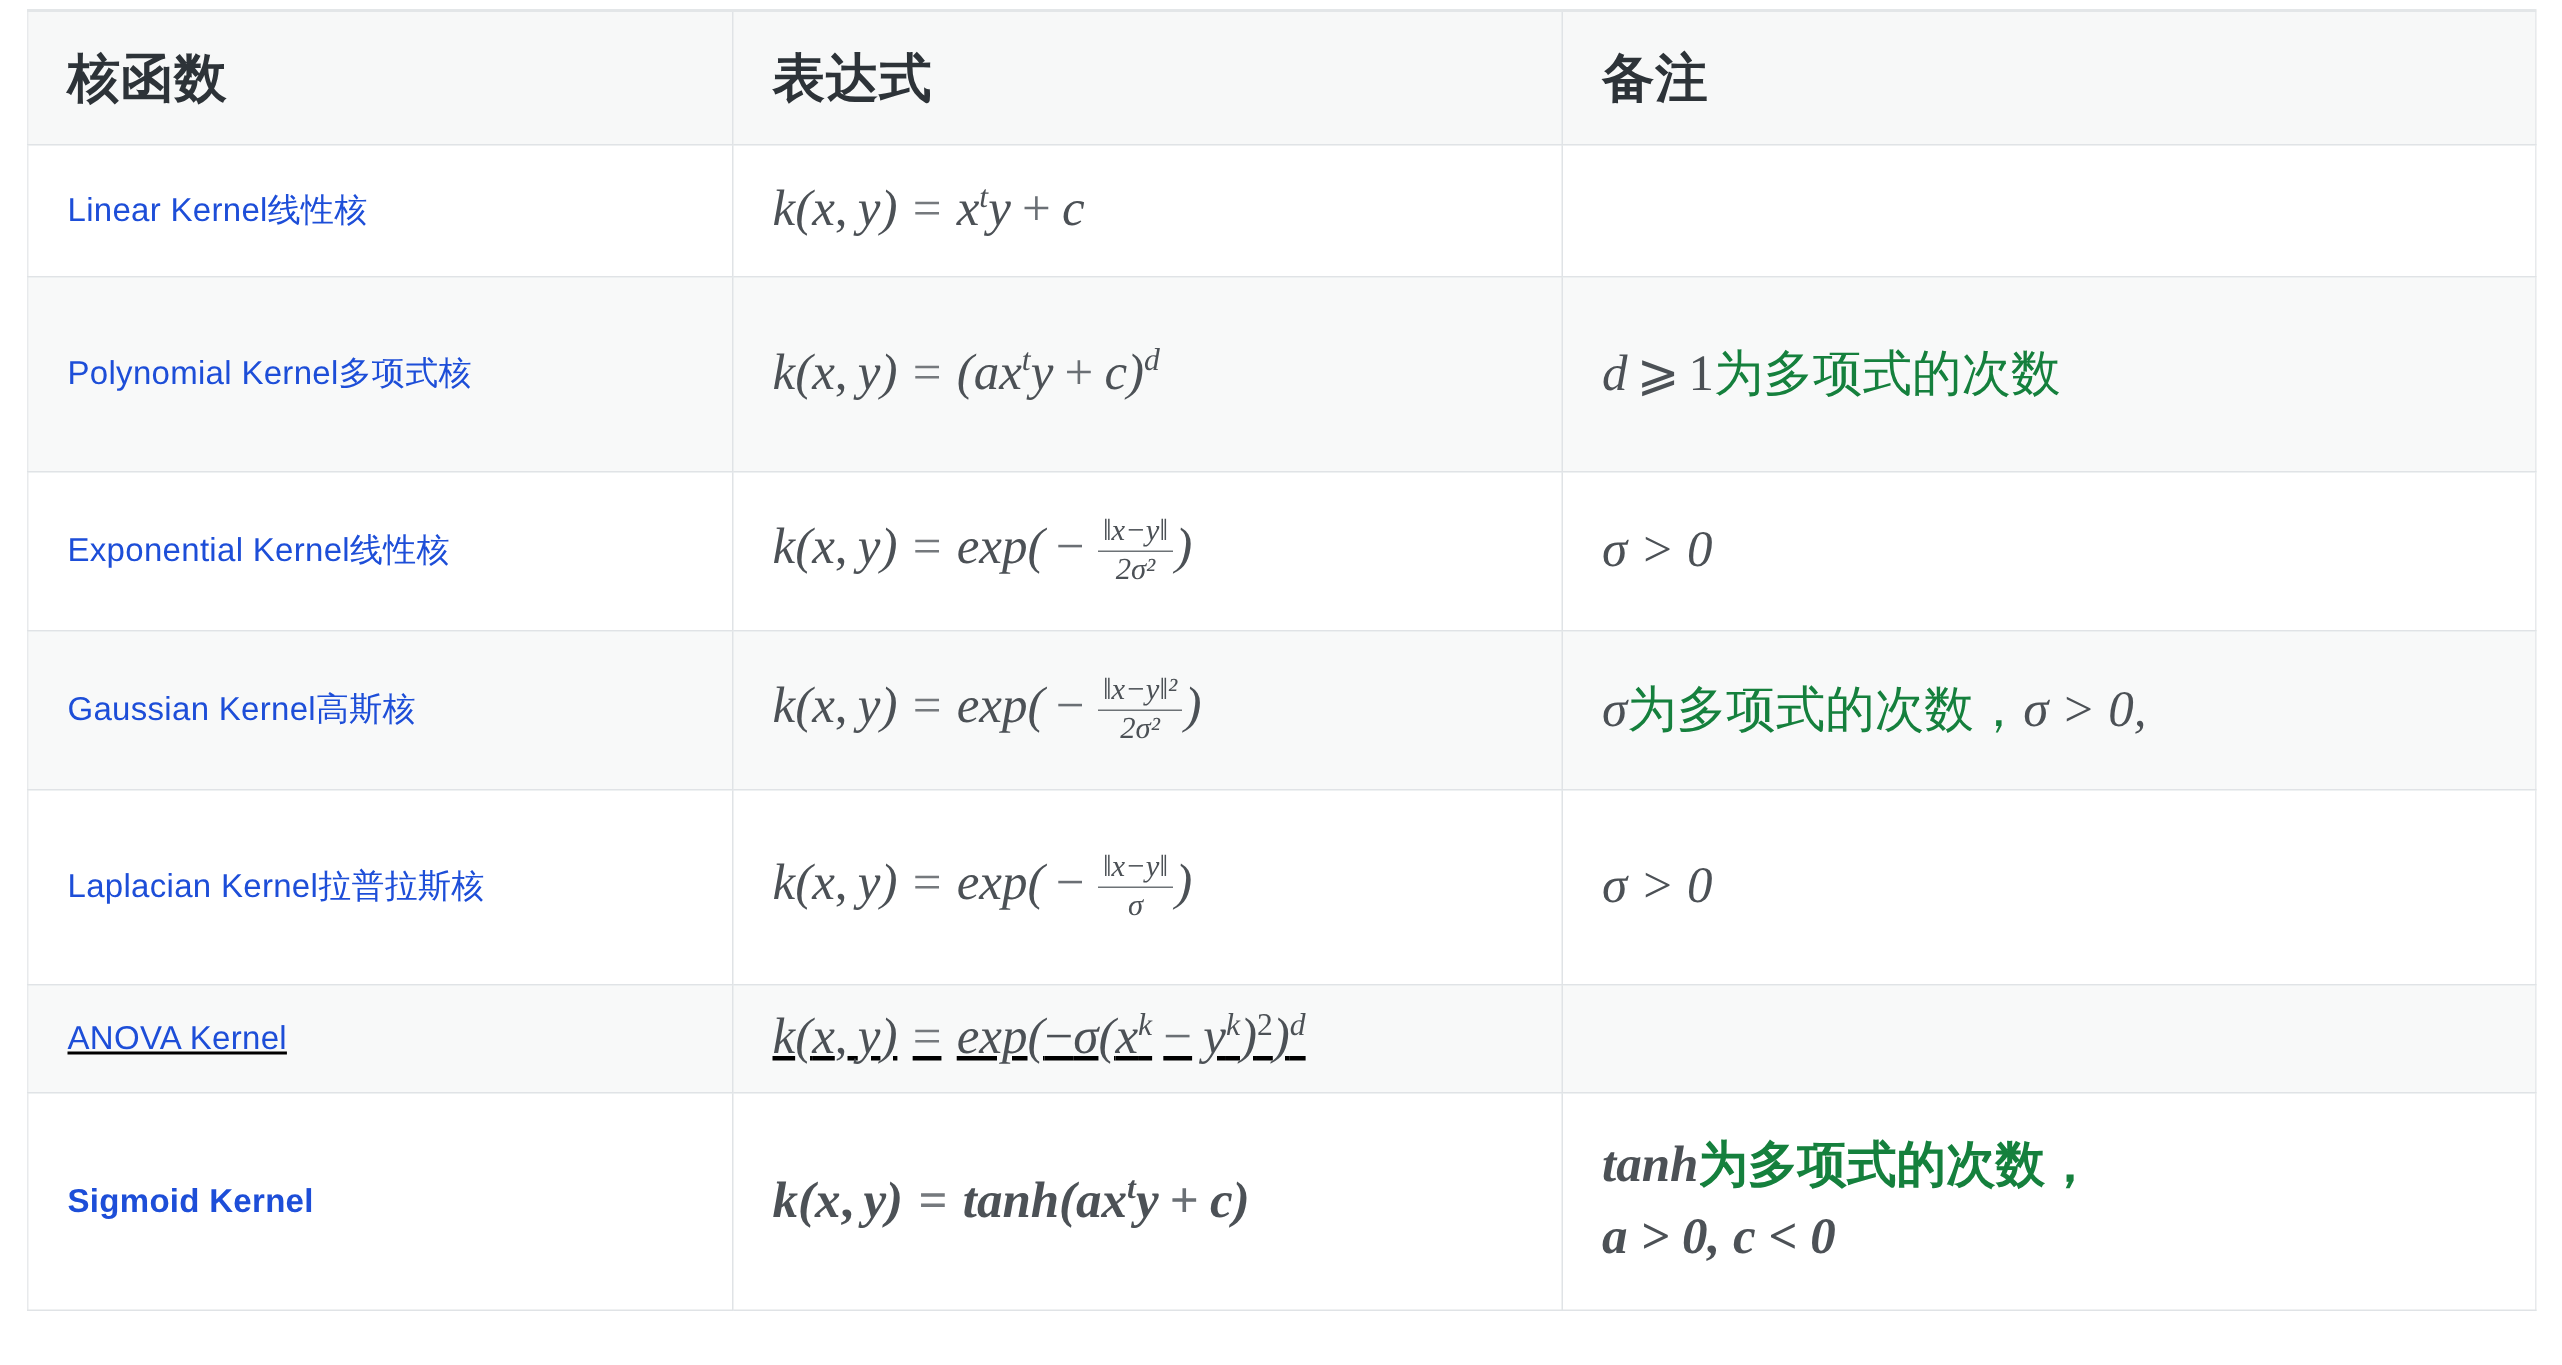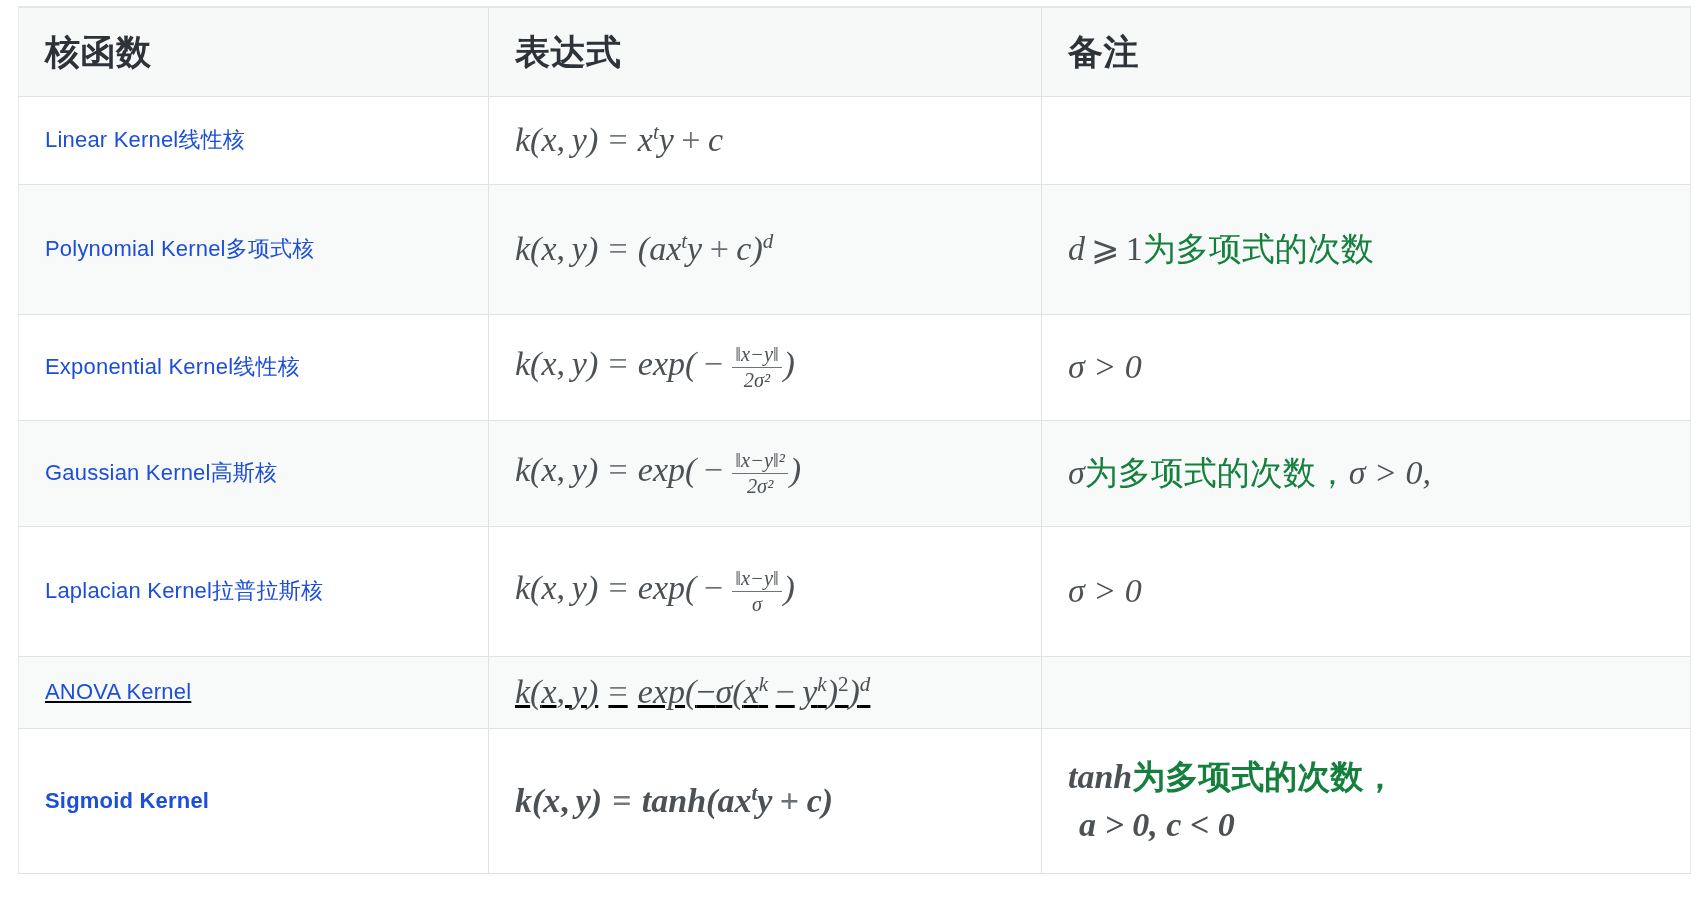--- a/index.html
+++ b/index.html
@@ -129,21 +129,21 @@
   .note-cn {
     font-family: "Liberation Sans", sans-serif;
     font-style: normal;
     color: #15803d;
     font-size: 33px;
   }
   .note-line {
     display: block;
     line-height: 1.36;
   }
-  .note-line + .note-line { margin-top: 2px; margin-left: 11px; }
+  .note-line + .note-line { margin-top: 2px; }
 
   .geq { font-style: normal; padding: 0 0.18em; }
 </style>
 </head>
 <body>
 
 <div class="table-wrap">
 <table class="kernel-table">
   <colgroup>
     <col class="c-name">

